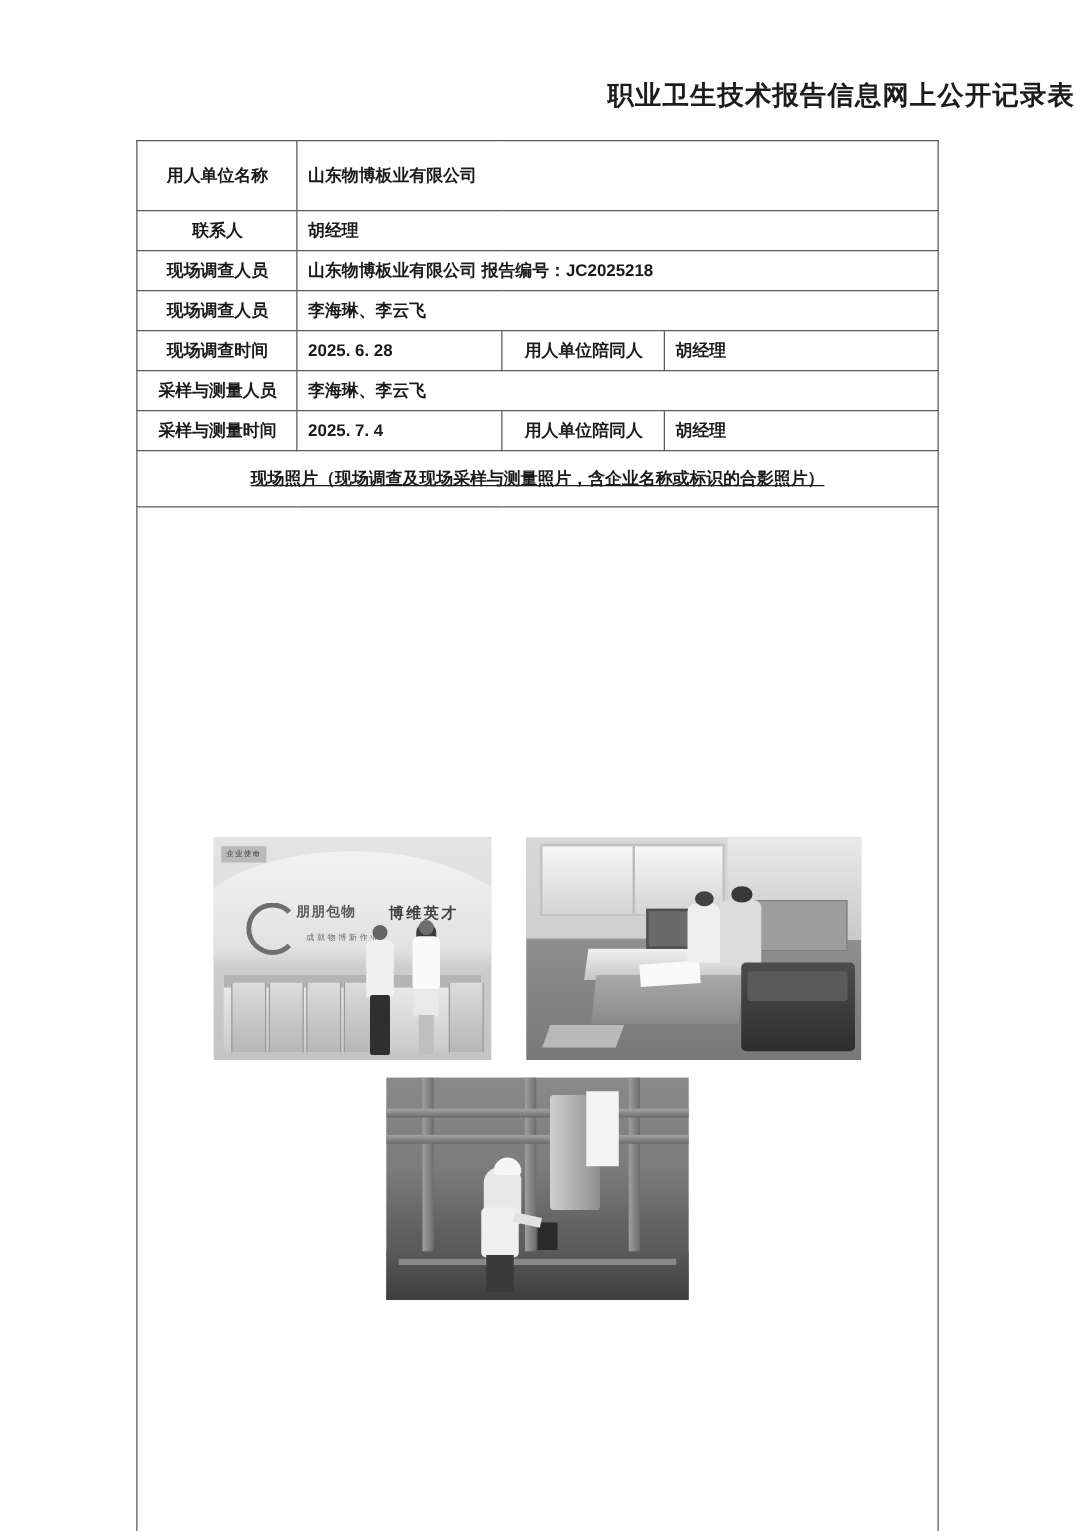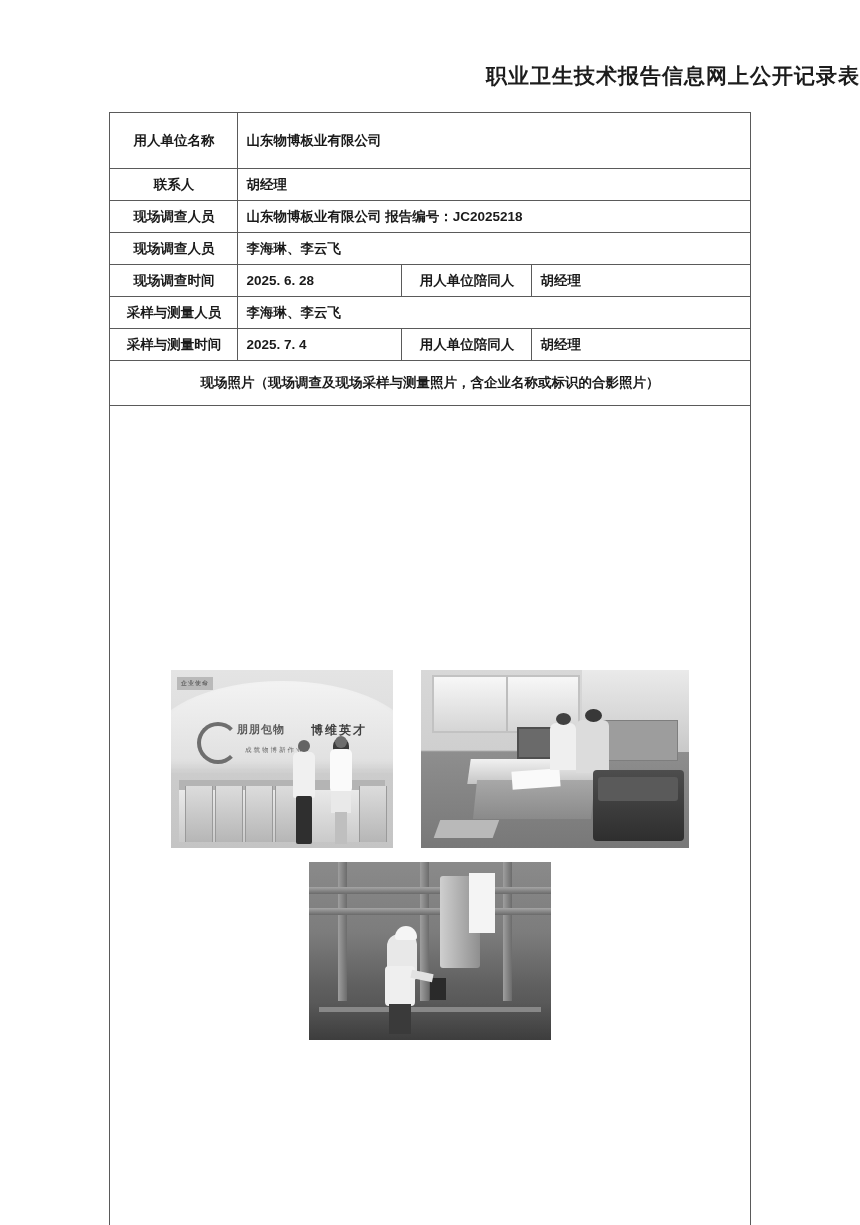--- a/index.html
+++ b/index.html
@@ -53,20 +53,21 @@
     font-weight: bold;
   }
   .tall-1 { height: 56px; }
   .tall-2 { height: 62px; }
   .row-std { height: 32px; margin-top: 40px; }
   .photos-header {
     text-align: center;
     font-weight: bold;
     font-size: 13.5px;
     height: 32px;
+    text-decoration: underline;
   }
   .photos-cell {
     height: 640px;
     vertical-align: top;
     padding: 0;
   }
   .photo-area {
     position: relative;
     width: 100%;
     height: 640px;

